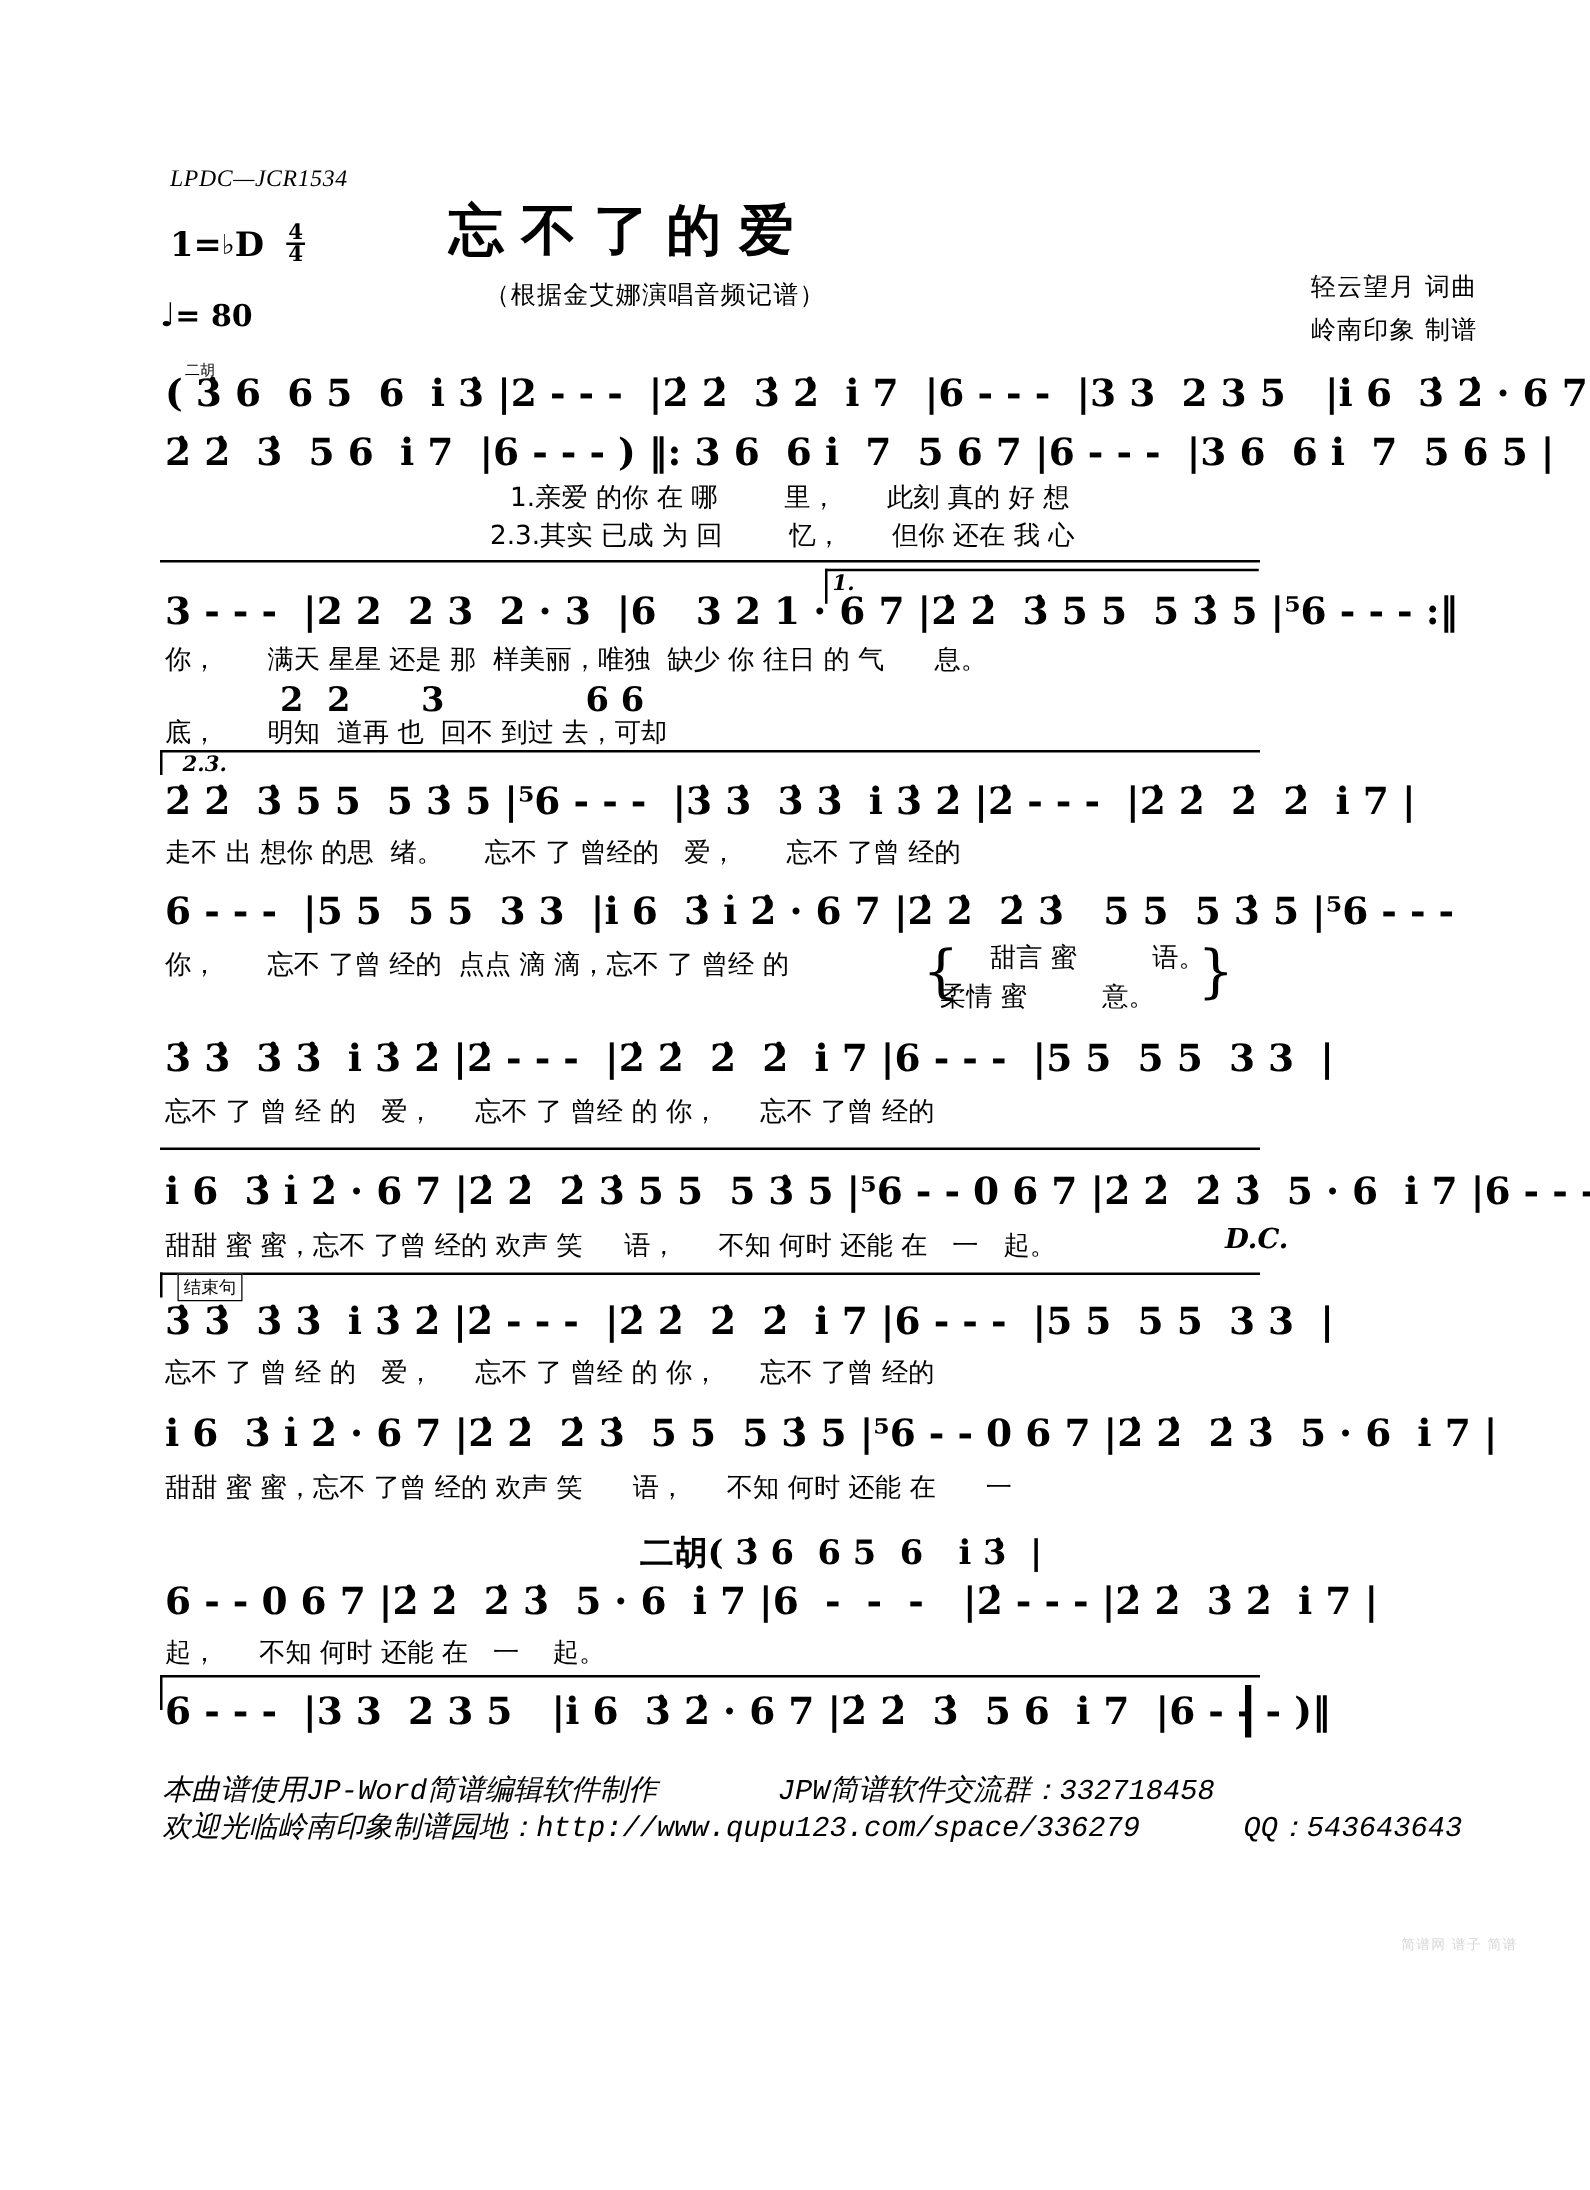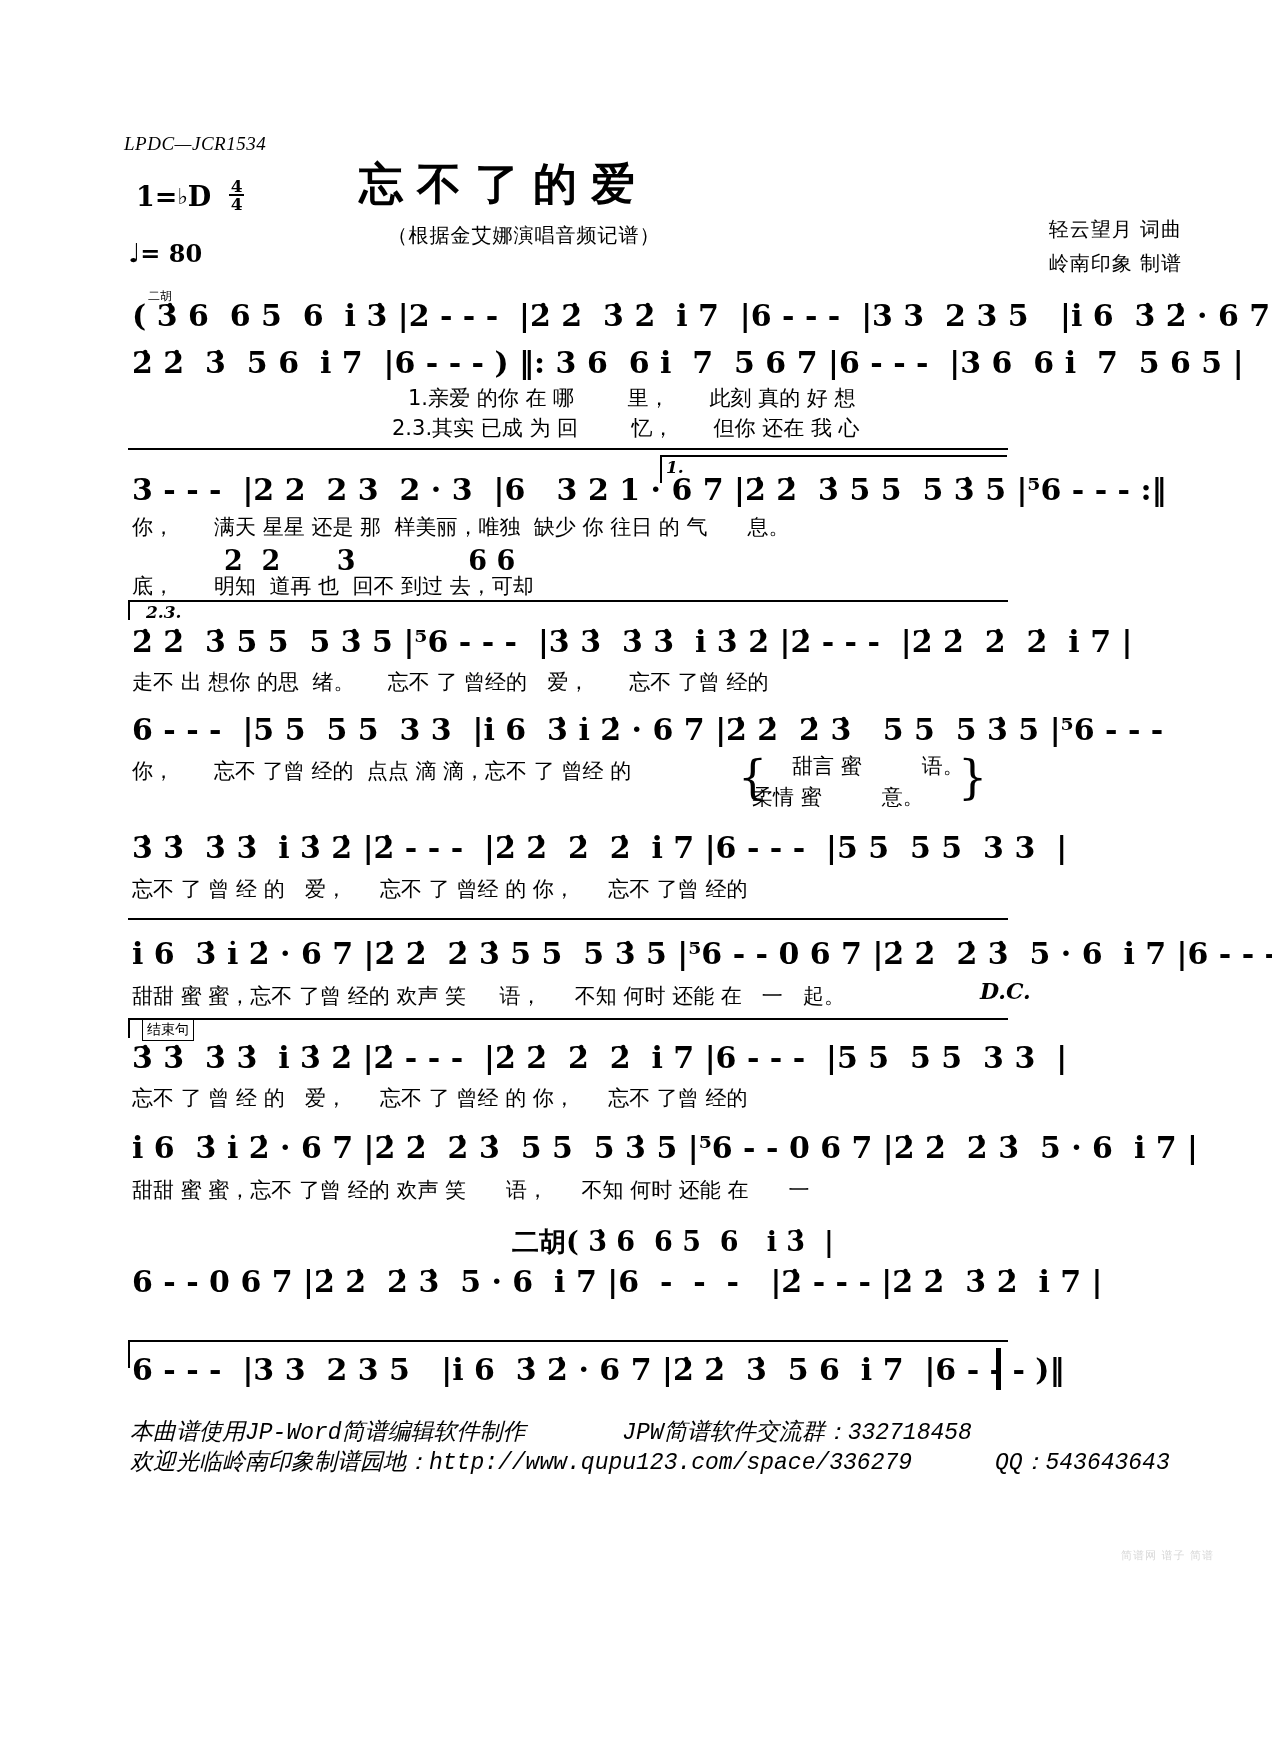--- a/index.html
+++ b/index.html
@@ -7,21 +7,21 @@
     width:1272px;height:1752px;
     background:#ffffff;
     font-family:"Liberation Serif", serif;
     color:#000;
     position:relative;
     overflow:hidden;
   }
   .page{position:absolute;left:0;top:0;width:1272px;height:1752px;}
 
   .catalog{
-    position:absolute;left:124px;top:133px;
+    position:absolute;left:136px;top:133px;
     font-family:"Liberation Serif", serif;
     font-style:italic;font-size:19px;letter-spacing:.5px;
   }
 
   .title{
     position:absolute;left:0;top:155px;width:1008px;
     text-align:center;
     font-family:"DejaVu Sans", sans-serif;
     font-weight:bold;font-size:44px;letter-spacing:14px;
   }
@@ -188,20 +188,21 @@
   <div class="box-lbl" style="left:142px;top:1019px;">结束句</div>
 
   <div class="notes" style="left:132px;top:1040px;">3̇ 3̇  3̇ 3̇  i 3̇ 2̇ |2̇ - - -  |2̇ 2̇  2̇  2̇  i 7 |6 - - -  |5 5  5 5  3 3  |</div>
   <div class="lyr" style="left:132px;top:1084px;">忘不 了 曾 经 的   爱，     忘不 了 曾经 的 你，     忘不 了曾 经的</div>
 
   <div class="notes" style="left:132px;top:1130px;">i 6  3̇ i̇ 2̇ · 6 7 |2̇ 2̇  2̇ 3̇  5 5  5 3̇ 5 |⁵6 - - 0 6 7 |2̇ 2̇  2̇ 3̇  5 · 6  i 7 |</div>
   <div class="lyr" style="left:132px;top:1176px;">甜甜 蜜 蜜，忘不 了曾 经的 欢声 笑      语，     不知 何时 还能 在      一</div>
 
   <div class="notes small" style="left:512px;top:1224px;">二胡( 3̇ 6  6 5  6   i 3̇  |</div>
   <div class="notes" style="left:132px;top:1264px;">6 - - 0 6 7 |2̇ 2̇  2̇ 3̇  5 · 6  i 7 |6  -  -  -   |2̇ - - - |2̇ 2̇  3̇ 2̇  i 7 |</div>
+  <div class="lyr" style="left:132px;top:1308px;">起，     不知 何时 还能 在   一    起。</div>
 
   <div class="hr" style="left:128px;top:1340px;width:880px;"></div>
   <div class="vr" style="left:128px;top:1340px;height:28px;"></div>
   <div class="notes" style="left:132px;top:1352px;">6 - - -  |3 3  2 3 5   |i 6  3̇ 2̇ · 6 7 |2̇ 2̇  3̇  5 6  i 7  |6 - - - )‖</div>
   <div class="vr" style="left:996px;top:1348px;height:42px;width:5px;"></div>
 
   <div class="footer">
     <div class="ln">本曲谱使用JP-Word简谱编辑软件制作       JPW简谱软件交流群：332718458</div>
     <div class="ln">欢迎光临岭南印象制谱园地：http://www.qupu123.com/space/336279      QQ：543643643</div>
   </div>

